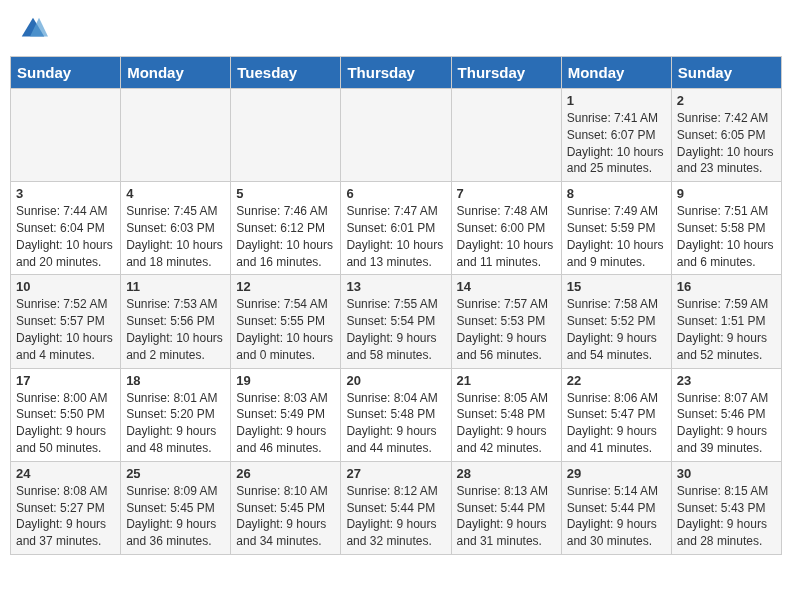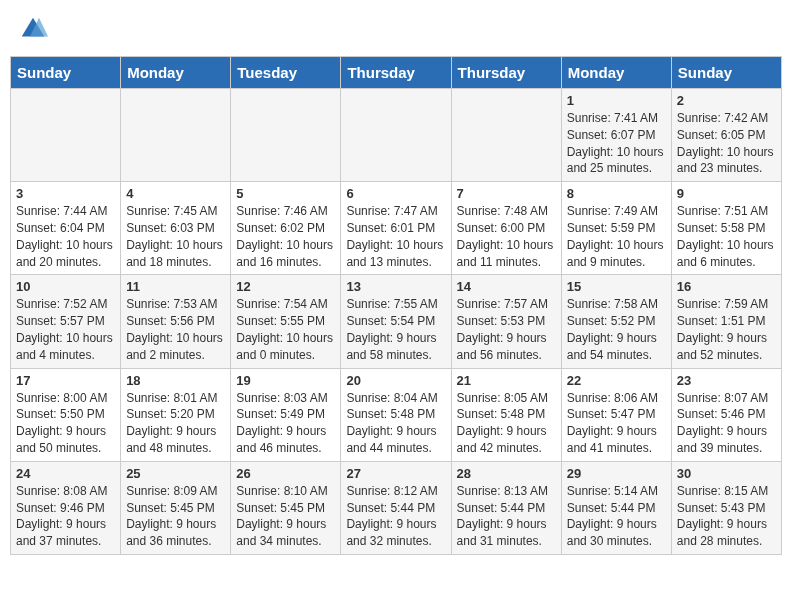--- a/index.html
+++ b/index.html
@@ -158,21 +158,21 @@
         </td>
         <td>
           <span class="day-number">4</span>
           <div class="day-info">Sunrise: 7:45 AM
 Sunset: 6:03 PM
 Daylight: 10 hours and 18 minutes.</div>
         </td>
         <td>
           <span class="day-number">5</span>
           <div class="day-info">Sunrise: 7:46 AM
-Sunset: 6:02 PM
+Sunset: 6:12 PM
 Daylight: 10 hours and 16 minutes.</div>
         </td>
         <td>
           <span class="day-number">6</span>
           <div class="day-info">Sunrise: 7:47 AM
 Sunset: 6:01 PM
 Daylight: 10 hours and 13 minutes.</div>
         </td>
         <td>
           <span class="day-number">7</span>
@@ -278,21 +278,21 @@
           <span class="day-number">23</span>
           <div class="day-info">Sunrise: 8:07 AM
 Sunset: 5:46 PM
 Daylight: 9 hours and 39 minutes.</div>
         </td>
       </tr>
       <tr>
         <td>
           <span class="day-number">24</span>
           <div class="day-info">Sunrise: 8:08 AM
-Sunset: 9:46 PM
+Sunset: 5:27 PM
 Daylight: 9 hours and 37 minutes.</div>
         </td>
         <td>
           <span class="day-number">25</span>
           <div class="day-info">Sunrise: 8:09 AM
 Sunset: 5:45 PM
 Daylight: 9 hours and 36 minutes.</div>
         </td>
         <td>
           <span class="day-number">26</span>

